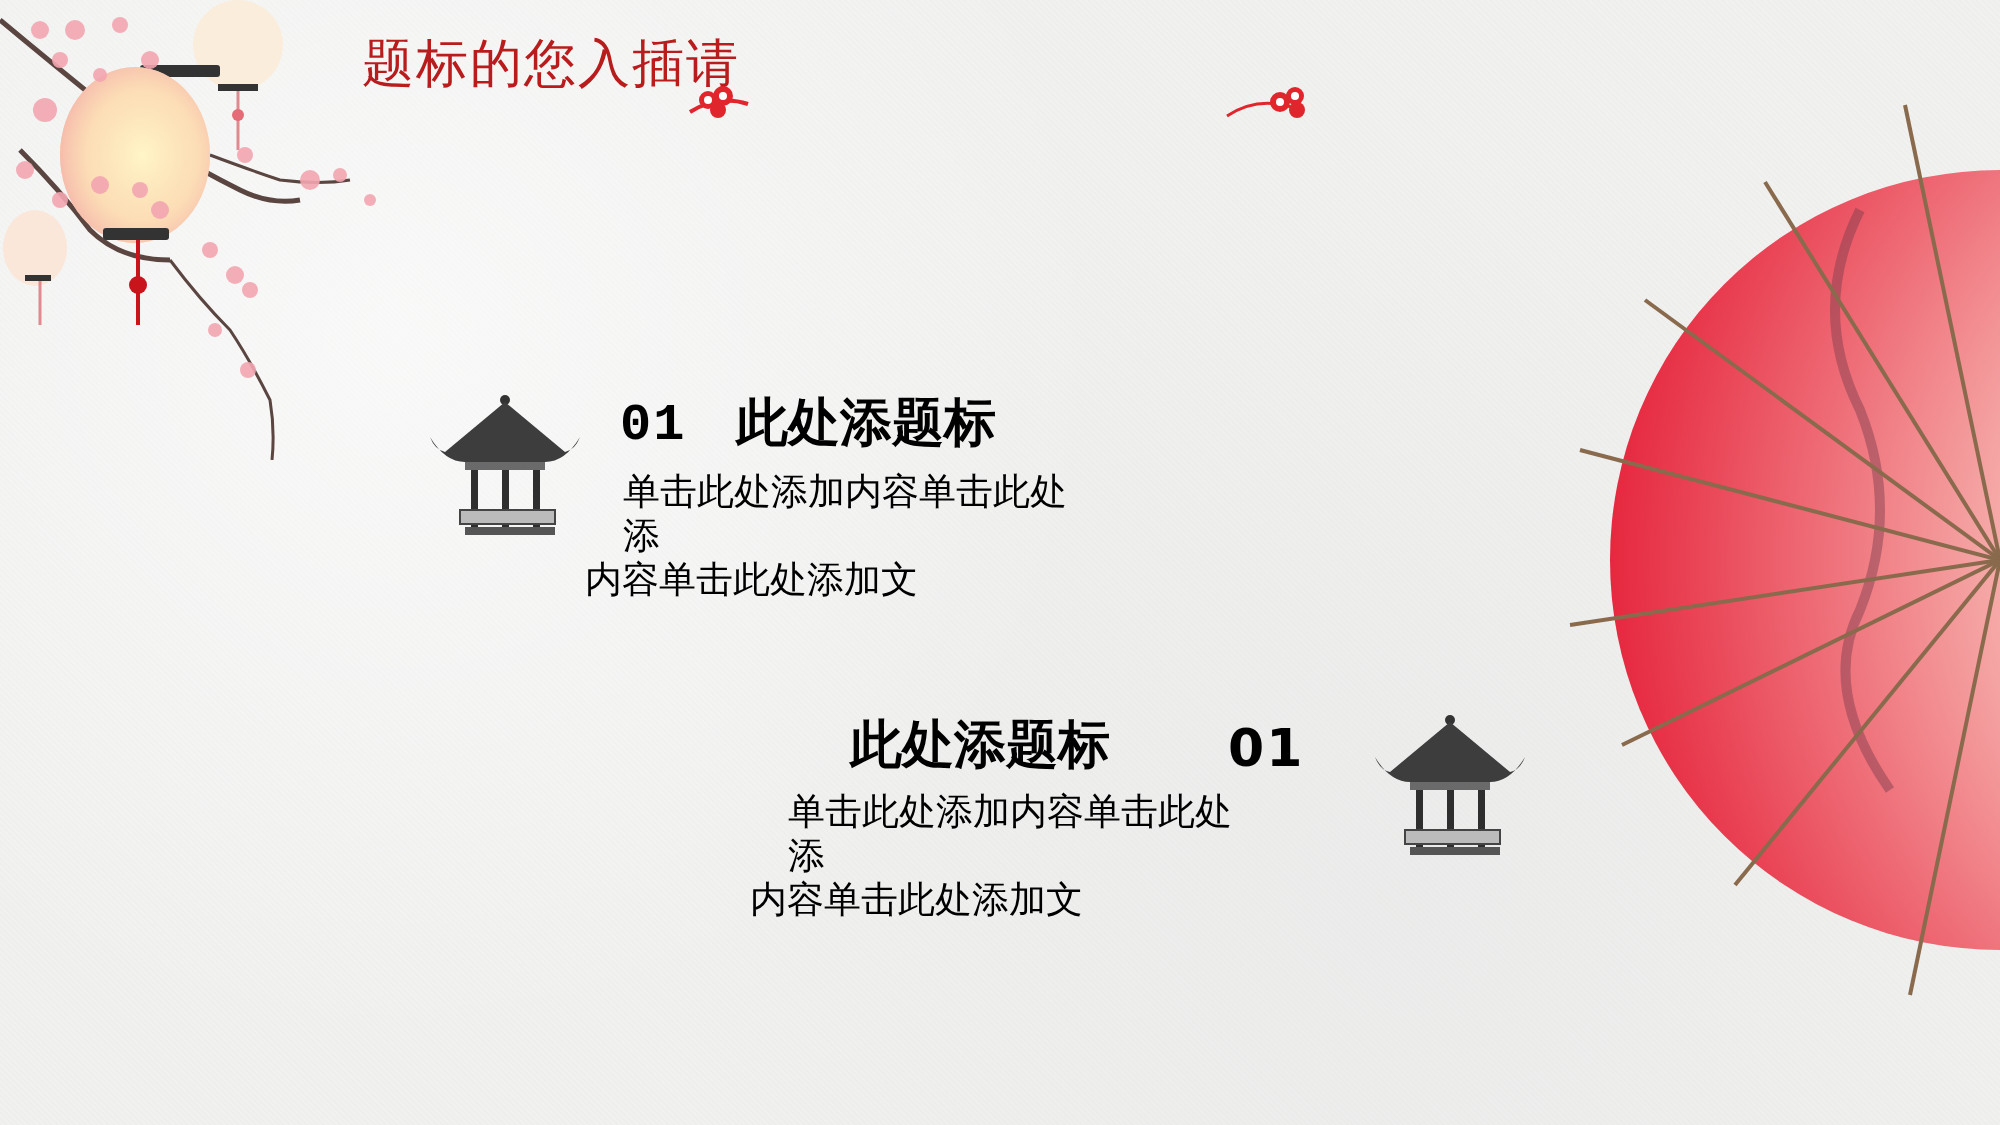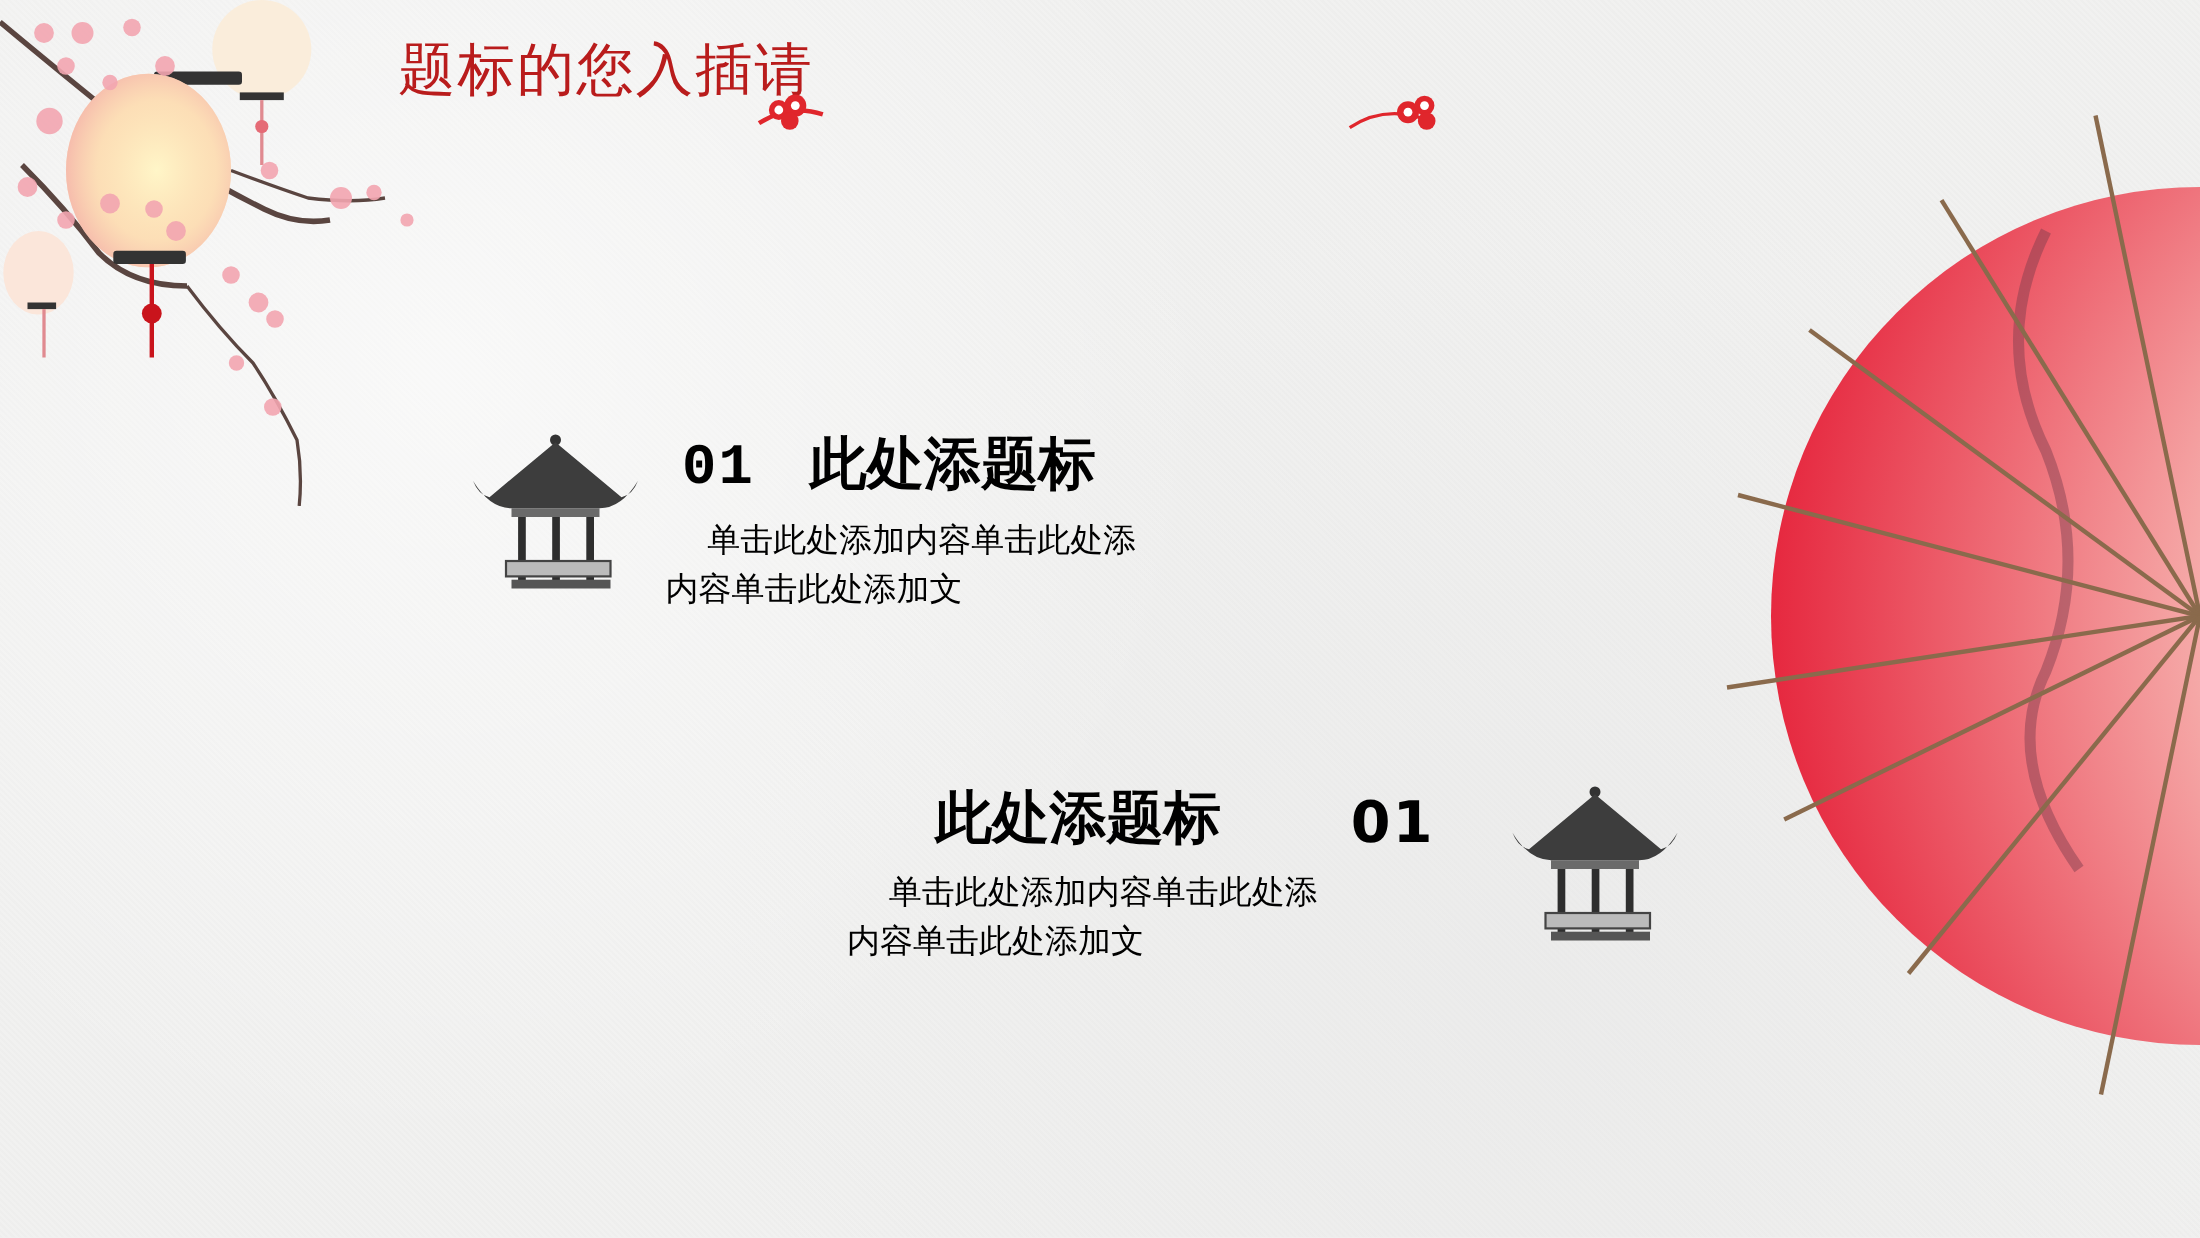--- a/index.html
+++ b/index.html
@@ -15,21 +15,21 @@
   }
   .abs { position: absolute; }
   .title {
     left: 362px; top: 42px; font-size: 52px; letter-spacing: 2px; color: #b91c1c;
     font-family: Liberation Mono, monospace; line-height: 1;
   }
   .section-title {
     font-size: 52px; font-weight: bold; line-height: 1; white-space: nowrap;
   }
   .section-body {
-    font-size: 30px; line-height: 44px; width: 470px; margin-left: 20px;
+    font-size: 37px; line-height: 44px; width: 470px;
   }
   .num { font-size: 52px; font-weight: bold; letter-spacing: 2px; }
 </style>
 </head>
 <body>
 
 <div class="abs" style="left:0;top:0;width:400px;height:460px;">
   <svg width="400" height="460" viewBox="0 0 400 460">
 
     <path d="M0 20 Q60 70 110 110 Q160 150 240 190 Q270 205 300 200" stroke="#5a4540" stroke-width="5" fill="none"></path>

